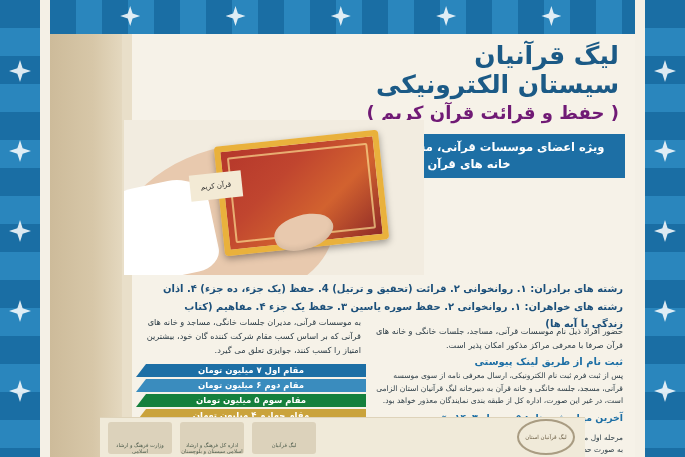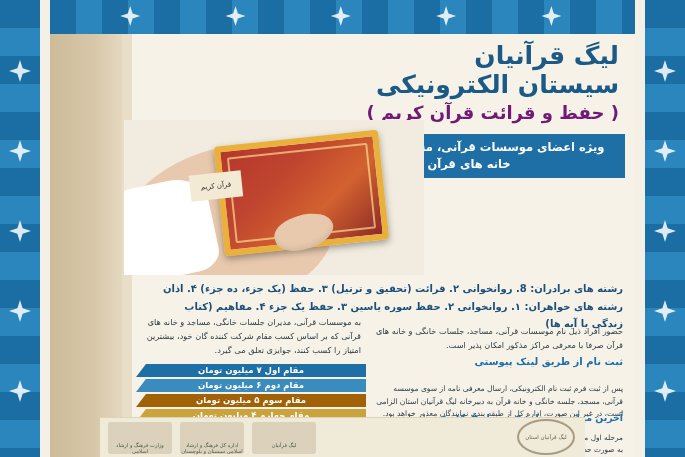--- a/index.html
+++ b/index.html
@@ -166,30 +166,30 @@
     position: absolute; left: 86px; top: 330px; width: 230px;
   }
   .prize {
     height: 13px; margin-bottom: 2px;
     direction: rtl; color:#fff; font-size: 8.5px; font-weight:bold;
     text-align: center; line-height: 13px;
     clip-path: polygon(10px 0, 100% 0, 100% 100%, 0 100%);
   }
   .p1 { background:#1d6fa5; }
   .p2 { background:#3a8cbe; }
-  .p3 { background:#a16207; }
+  .p3 { background:#15803d; }
   .p4 { background:#caa33c;text-align:center; }
 
   
   .reg {
     position: absolute; right: 12px; top: 322px; width: 250px;
     direction: rtl; text-align: right;
   }
   .reg-title {
-    color:#1d6fa5; font-size: 10px; font-weight: bold; margin-bottom: 16px;
+    color:#1d6fa5; font-size: 10px; font-weight: bold; margin-bottom: 3px;
   }
   .reg-body {
     color:#2d3d46; font-size: 7.6px; line-height: 1.65;
   }
 
   
   .addr {
     position: absolute; left: 86px; top: 382px; width: 310px;
     direction: rtl; text-align: right; color:#1b4f7a;
   }
@@ -280,21 +280,21 @@
 
     <div class="photo">
       <div class="hand"></div>
       <div class="cuff"></div>
       <div class="quran"></div>
       <div class="quran-text">قرآن کریم</div>
       <div class="finger"></div>
     </div>
 
     <div class="cats">
-      <div>رشته های برادران: 8. روانخوانی ۲. قرائت (تحقیق و ترتیل) ۳. حفظ (یک جزء، ده جزء) ۴. اذان</div>
+      <div>رشته های برادران: ۱. روانخوانی ۲. قرائت (تحقیق و ترتیل) 4. حفظ (یک جزء، ده جزء) ۴. اذان</div>
       <div>رشته های خواهران: ۱. روانخوانی ۲. حفظ سوره یاسین ۳. حفظ یک جزء ۴. مفاهیم (کتاب زندگی با آیه ها)</div>
     </div>
 
     <div class="mid">
       <div class="mid-right">حضور افراد ذیل نام موسسات قرآنی، مساجد، جلسات خانگی و خانه های قرآن صرفا با معرفی مراکز مذکور امکان پذیر است.</div>
       <div class="mid-left">به موسسات قرآنی، مدیران جلسات خانگی، مساجد و خانه های قرآنی که بر اساس کسب مقام شرکت کننده گان خود، بیشترین امتیاز را کسب کنند، جوایزی تعلق می گیرد.</div>
     </div>
 
     <div class="prizes">
       <div class="prize p1">مقام اول ۷ میلیون تومان</div>

